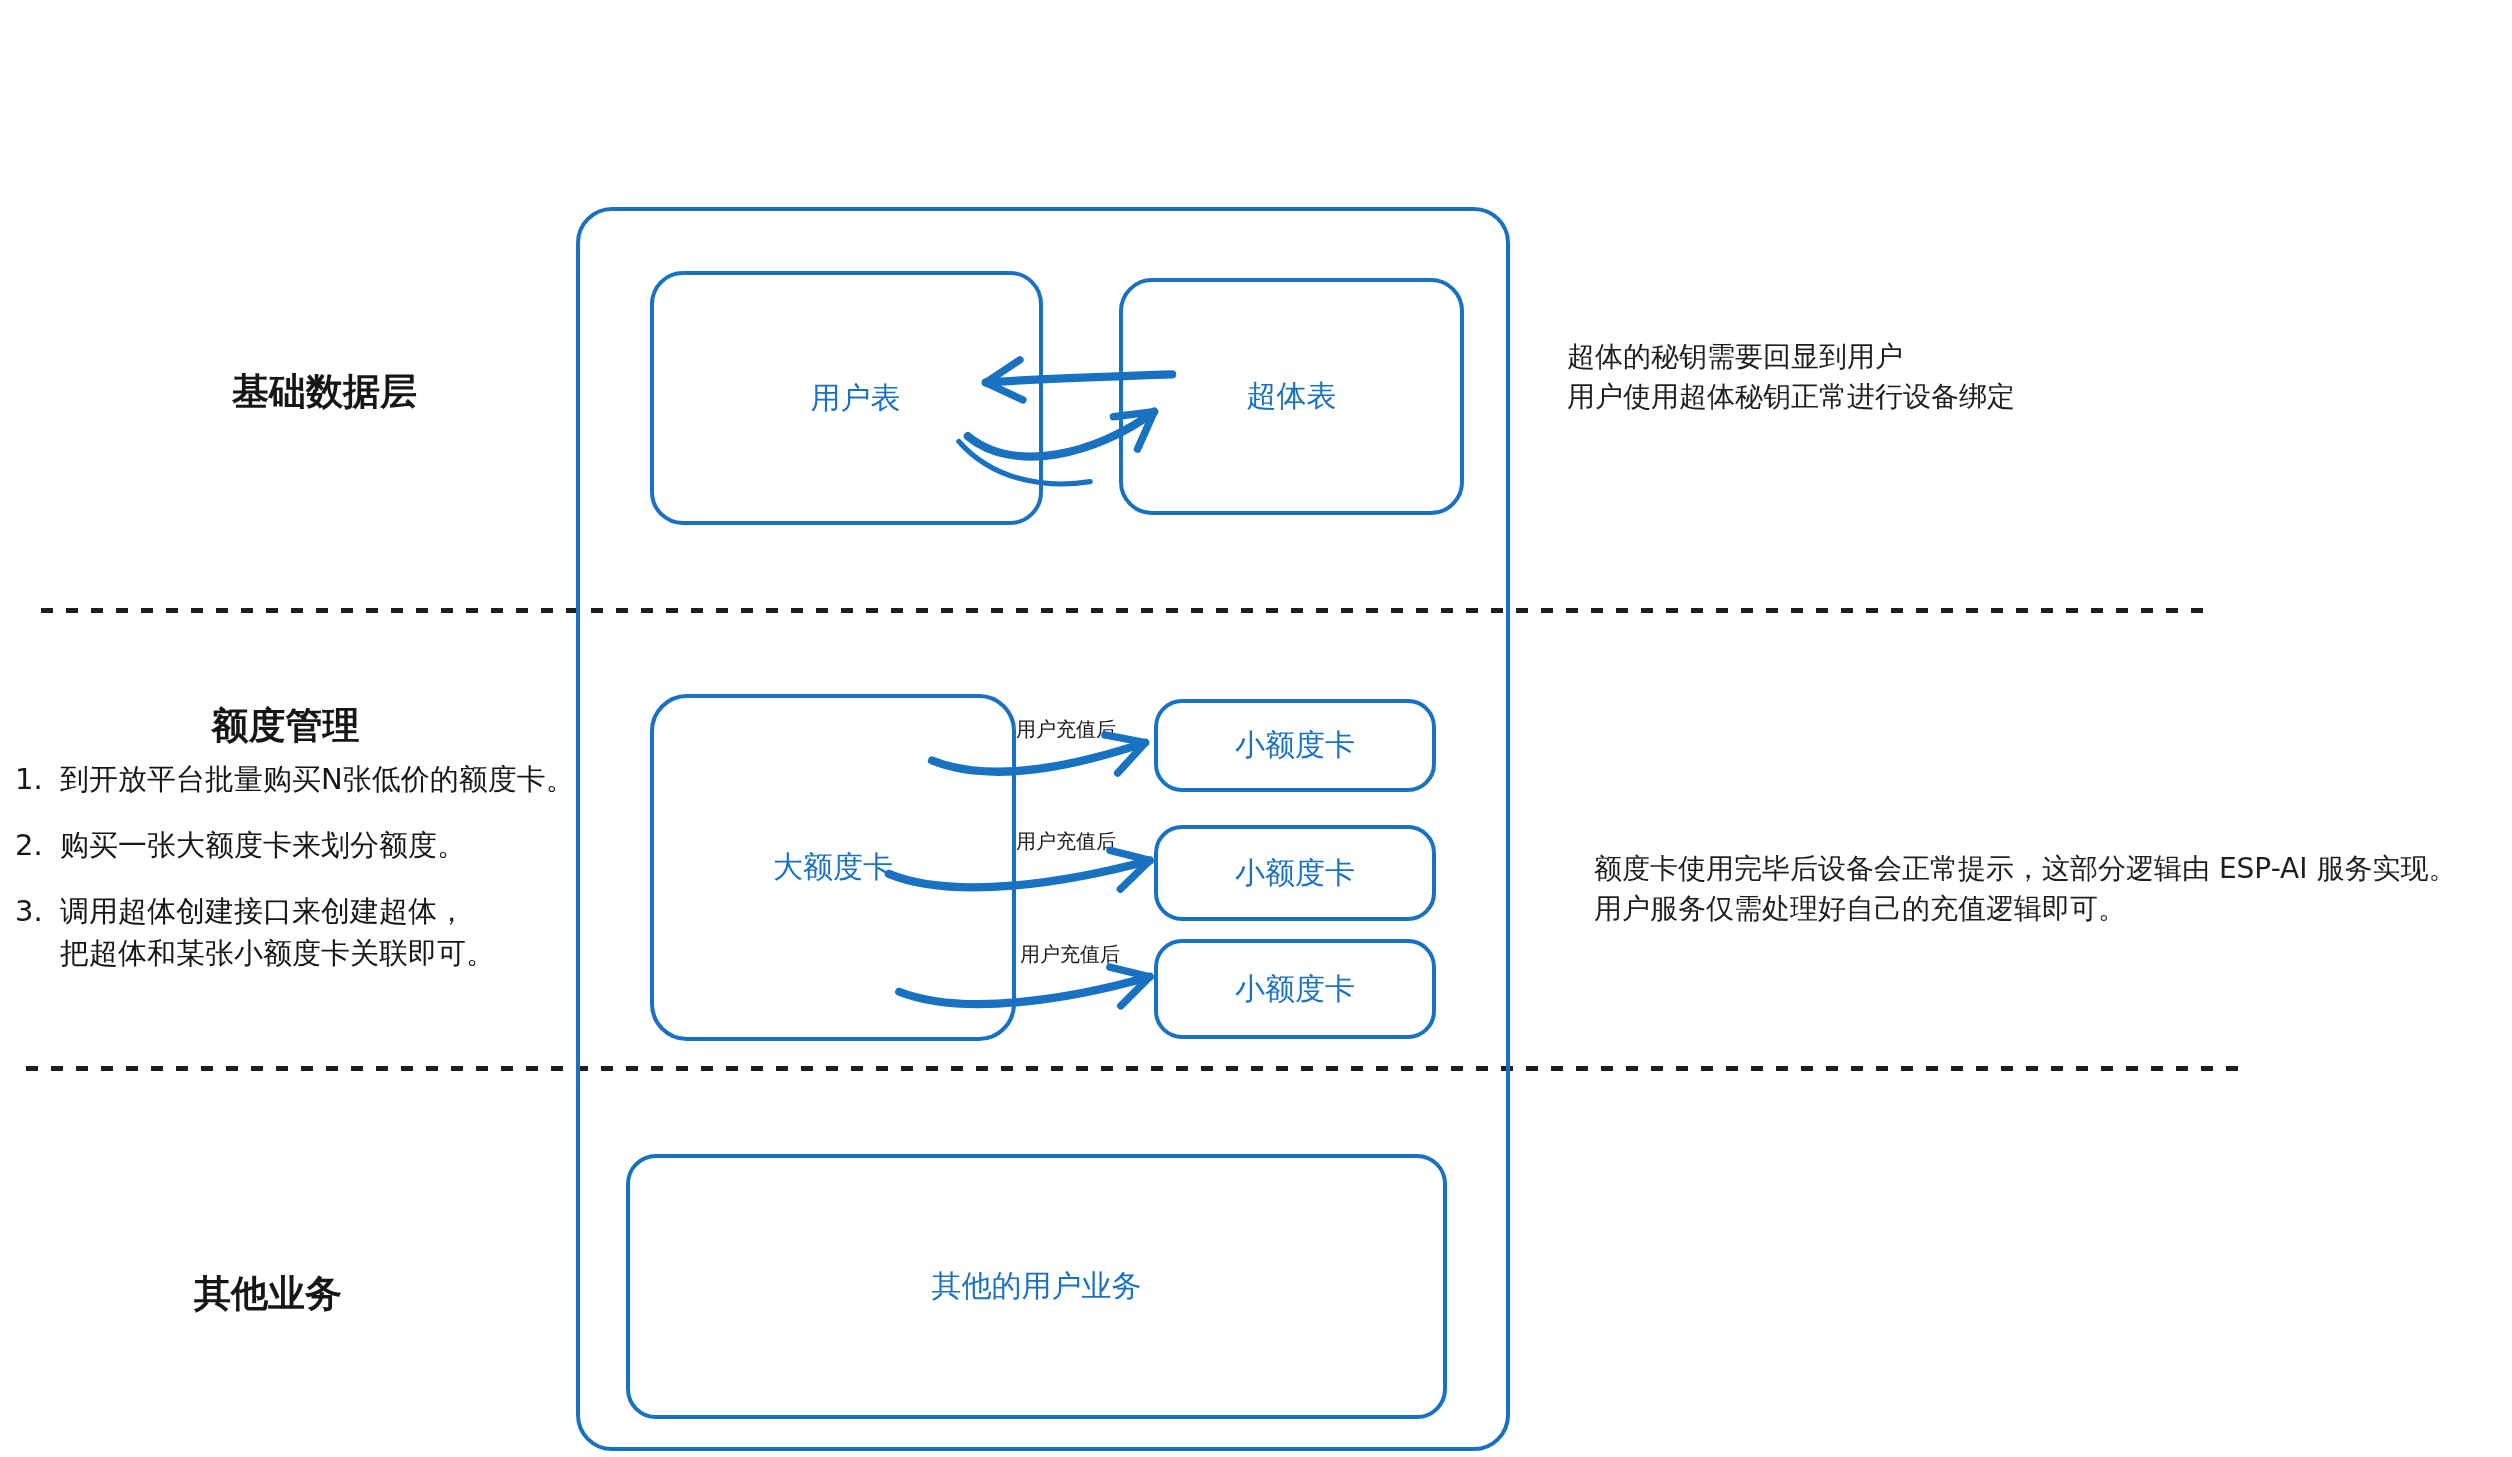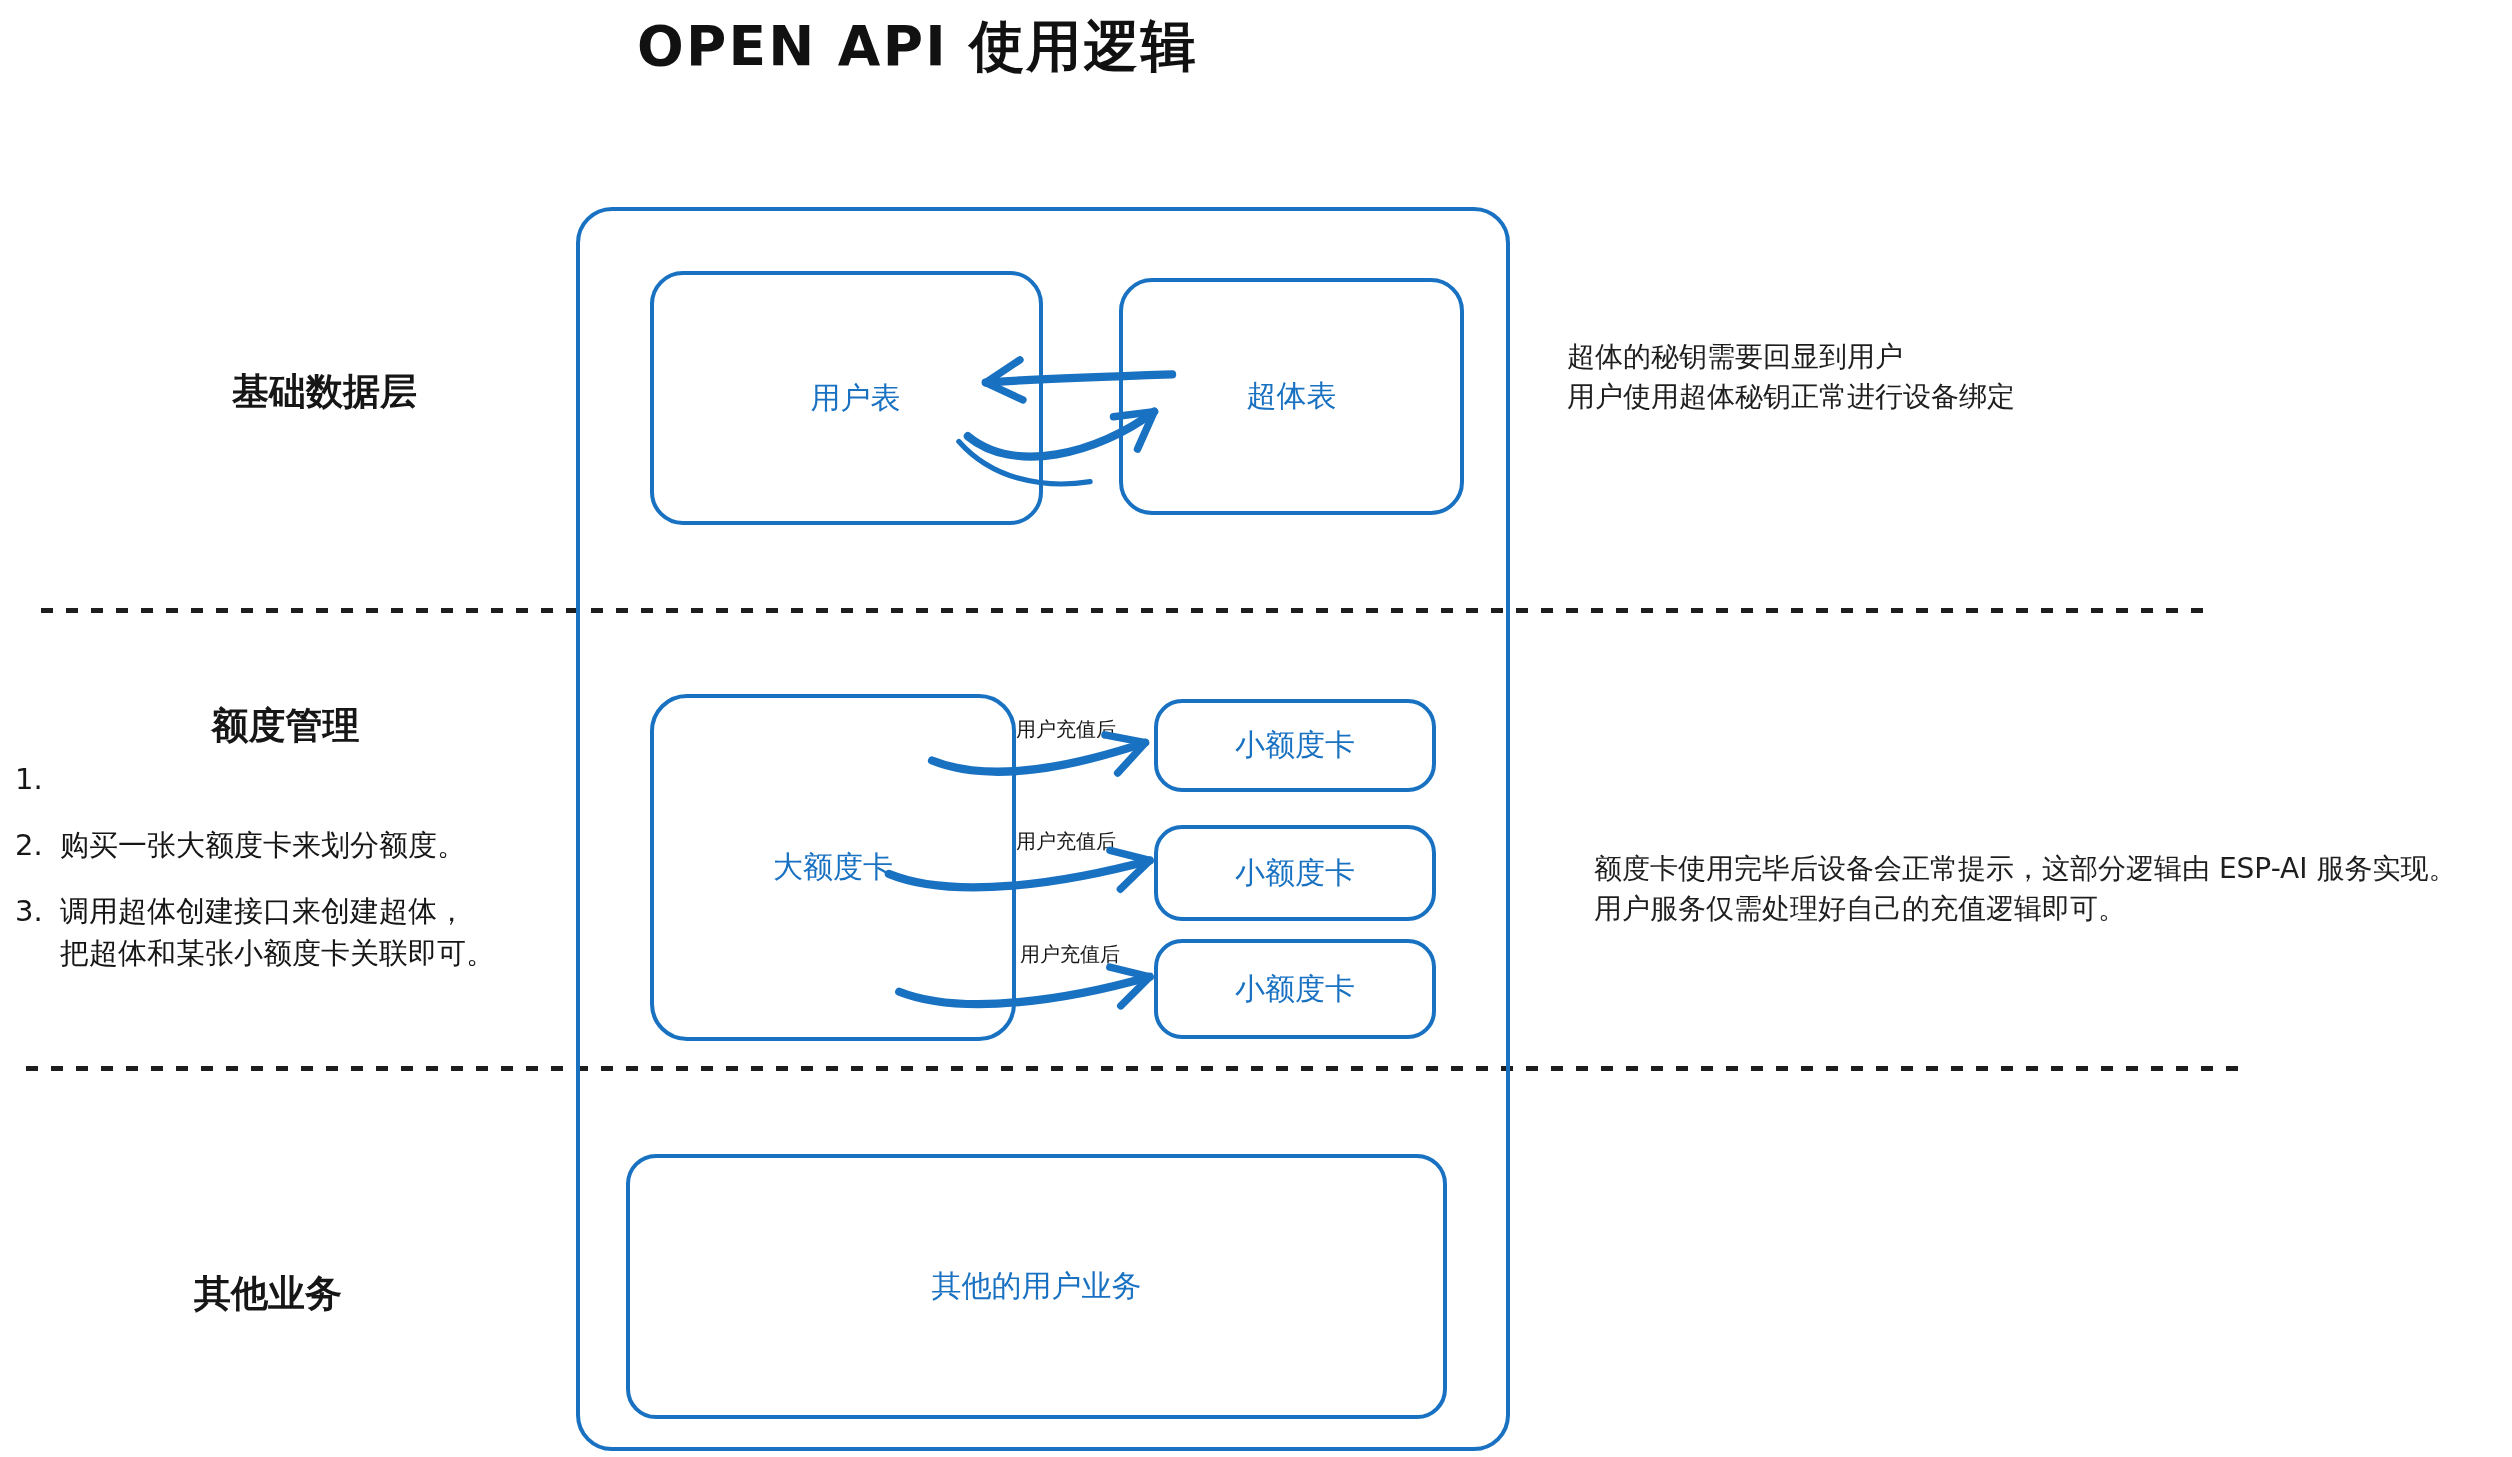--- a/index.html
+++ b/index.html
@@ -82,29 +82,29 @@
   .al2 { left: 1016px; top: 828px; }
   .al3 { left: 1020px; top: 941px; }
 
   svg.arrows { position: absolute; left: 0; top: 0; pointer-events: none; }
 </style>
 </head>
 <body>
 
 <div id="canvas">
 
-  <div class="abs title">OPEN API 使用逻辑</div>
 
   <div class="abs section-label lbl-base">基础数据层</div>
   <div class="abs section-label lbl-quota">额度管理</div>
   <div class="abs section-label lbl-other">其他业务</div>
 
   <div class="abs steps">
     <div class="step">
       <span class="step-num">1.</span>
+      <span class="step-text">到开放平台批量购买N张低价的额度卡。</span>
     </div>
     <div class="step">
       <span class="step-num">2.</span>
       <span class="step-text">购买一张大额度卡来划分额度。</span>
     </div>
     <div class="step">
       <span class="step-num">3.</span>
       <span class="step-text">调用超体创建接口来创建超体，
 把超体和某张小额度卡关联即可。</span>
     </div>

